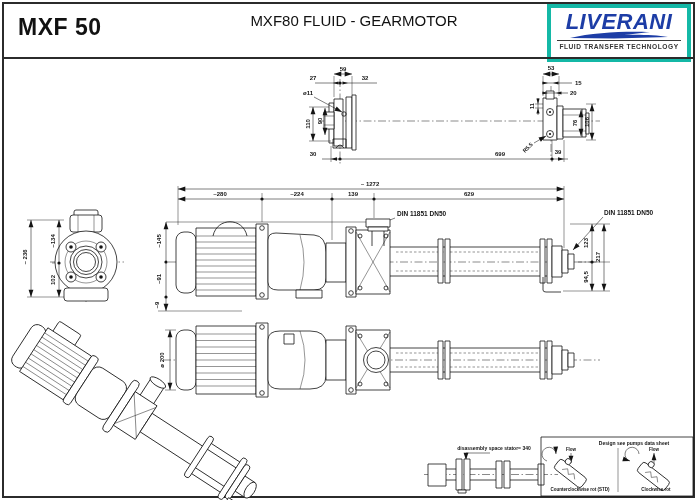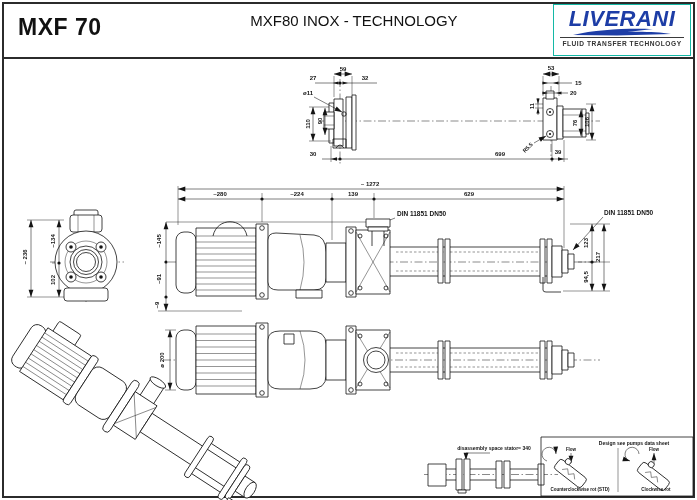--- a/index.html
+++ b/index.html
@@ -3,21 +3,21 @@
 <meta charset="utf-8">
 <style>
   html,body{margin:0;padding:0;background:#e8e8e8;}
   .sheet{position:relative;width:697px;height:500px;background:#fff;font-family:"Liberation Sans",sans-serif;overflow:hidden;}
   .frame{position:absolute;left:2px;top:2px;right:2px;bottom:2px;border:2px solid #2b2b2b;pointer-events:none;}
   .hdr-rule{position:absolute;left:4px;right:4px;top:57px;height:2px;background:#2b2b2b;}
   .hdr{position:absolute;left:4px;top:4px;right:4px;height:53px;}
   .model{position:absolute;left:14px;top:10px;font-size:23px;font-weight:800;color:#111;letter-spacing:.5px;}
   .title{position:absolute;left:170px;width:360px;top:7px;text-align:center;color:#111;}
   .title div{font-size:15px;line-height:19px;font-weight:500;}
-  .logo{position:absolute;right:2px;top:0px;width:136px;height:50px;border:1px solid #14b8a6;text-align:center;background:#fff;}
+  .logo{position:absolute;right:2px;top:0px;width:136px;height:50px;border:4px solid #14b8a6;text-align:center;background:#fff;}
   .brand{font-size:22px;font-weight:800;font-style:italic;color:#1d3da6;letter-spacing:.5px;line-height:22px;margin-top:3px;}
   .swoosh{display:block;margin:-2px auto 0 auto;}
   .tagline{margin:0 6px;border-top:1.3px solid #3a3a3a;padding-top:2px;font-size:6.6px;font-weight:700;color:#333;letter-spacing:.55px;}
   .dwg{position:absolute;left:0;top:57px;}
   .s{stroke:#141414;stroke-width:.8;fill:none;stroke-linejoin:round;}
   .sf{stroke:#141414;stroke-width:.8;fill:#fff;stroke-linejoin:round;}
   .th{stroke:#141414;stroke-width:.45;fill:none;}
   .dim{stroke:#141414;stroke-width:.55;fill:none;}
   .cl{stroke:#141414;stroke-width:.5;stroke-dasharray:8 2.5 1.5 2.5;fill:none;}
   .dsh{stroke:#141414;stroke-width:.45;stroke-dasharray:2.5 2;fill:none;}
@@ -25,23 +25,23 @@
   text{font-family:"Liberation Sans",sans-serif;font-weight:700;font-size:6px;fill:#141414;}
   .t55{font-size:5.5px;}.t5{font-size:5px;}.t45{font-size:4.5px;}.t65{font-size:6.5px;}
 </style>
 </head>
 <body>
 
 <div class="sheet">
   <div class="frame"></div>
 
   <div class="hdr">
-    <div class="model">MXF 70</div>
+    <div class="model">MXF 50</div>
     <div class="title">
-      <div>MXF80 INOX - TECHNOLOGY</div>
+      <div>MXF80 FLUID - GEARMOTOR</div>
     </div>
     <div class="logo">
       <div class="brand">LIVERANI</div>
       <svg class="swoosh" width="110" height="9" viewBox="0 0 110 9">
         <path d="M6,7 C30,1 64,0 86,1 L60,4 C75,3.5 92,4 104,6 L50,7.5 Z" fill="#1d3da6"></path>
       </svg>
       <div class="tagline">FLUID TRANSFER TECHNOLOGY</div>
     </div>
   </div>
   <div class="hdr-rule"></div>

